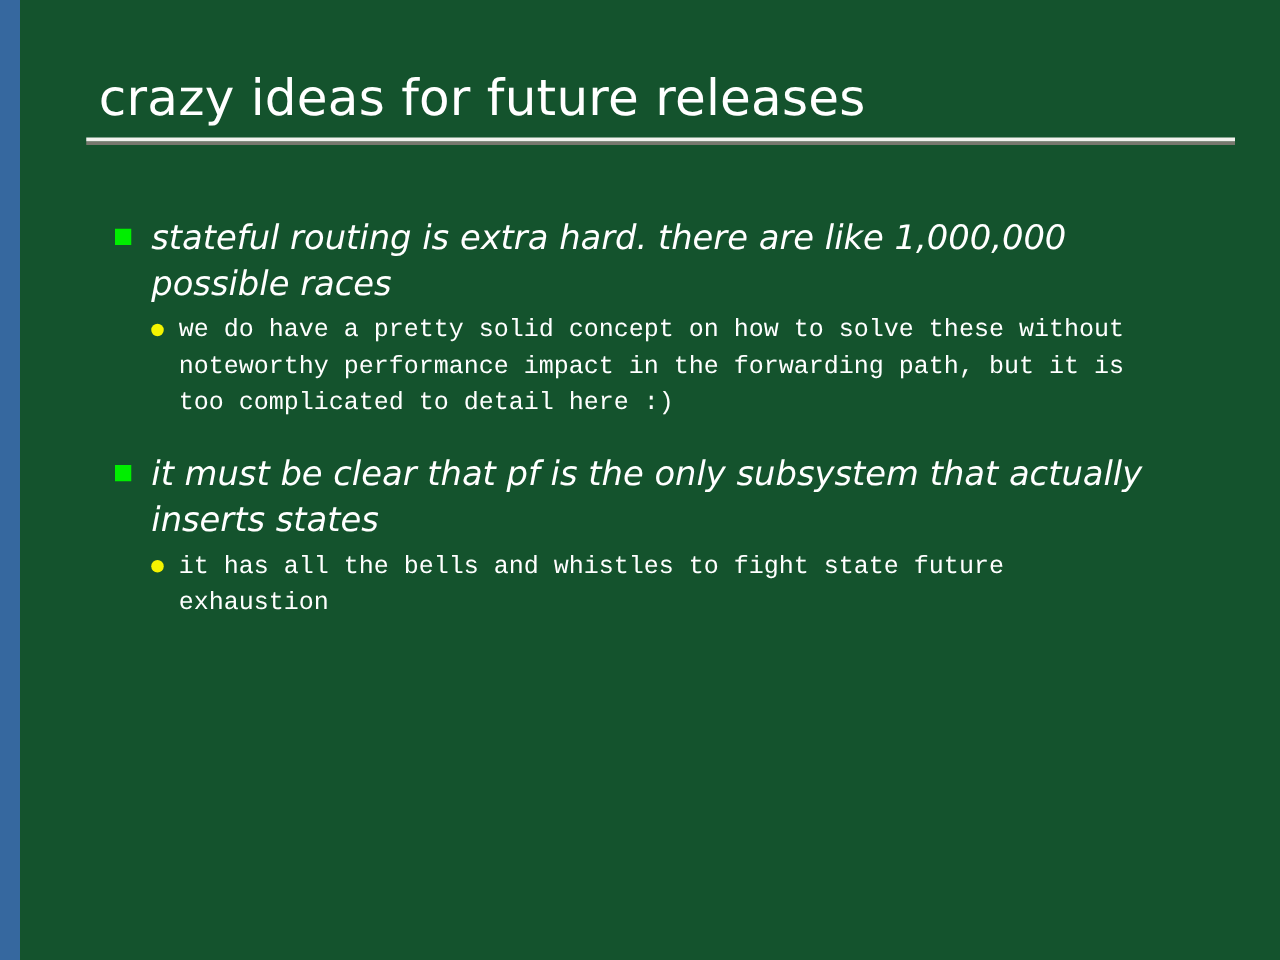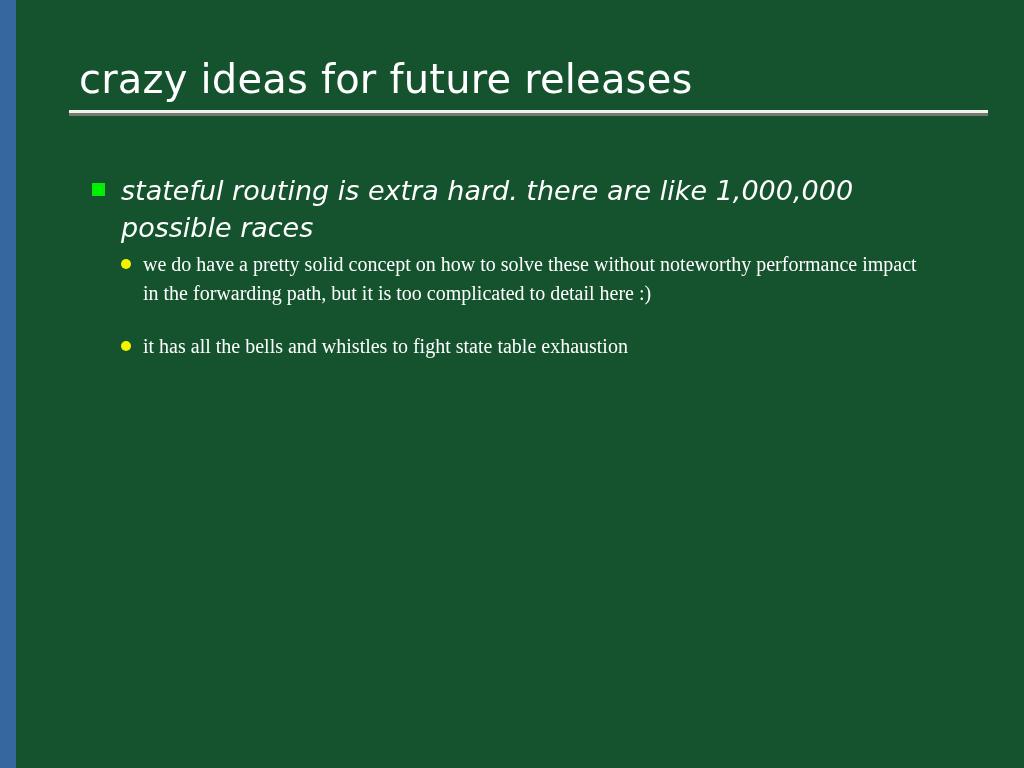--- a/index.html
+++ b/index.html
@@ -88,21 +88,21 @@
   }
 
   
   .lvl2-list {
     margin-top: 4px;
     padding-left: 29px;
   }
   .lvl2 {
     display: flex;
     align-items: flex-start;
-    font-family: Liberation Serif, serif;
+    font-family: Liberation Mono, monospace;
     font-size: 20px;
     line-height: 29px;
     color: #ffffff;
   }
   .lvl2 .marker {
     flex: 0 0 auto;
     width: 10px;
     height: 10px;
     border-radius: 50%;
     background: #f4f400;
@@ -133,23 +133,27 @@
       </div>
       <div class="lvl2-list">
         <div class="lvl2">
           <span class="marker"></span>
           <span class="text">we do have a pretty solid concept on how to solve these without noteworthy performance impact in the forwarding path, but it is too complicated to detail here :)</span>
         </div>
       </div>
     </div>
 
     <div class="group">
+      <div class="lvl1">
+        <span class="marker"></span>
+        <span class="text">it must be clear that pf is the only subsystem that actually inserts states</span>
+      </div>
       <div class="lvl2-list">
         <div class="lvl2">
           <span class="marker"></span>
-          <span class="text">it has all the bells and whistles to fight state table exhaustion</span>
+          <span class="text">it has all the bells and whistles to fight state future exhaustion</span>
         </div>
       </div>
     </div>
 
 
   </div>
 </div>
 
 </body></html>

